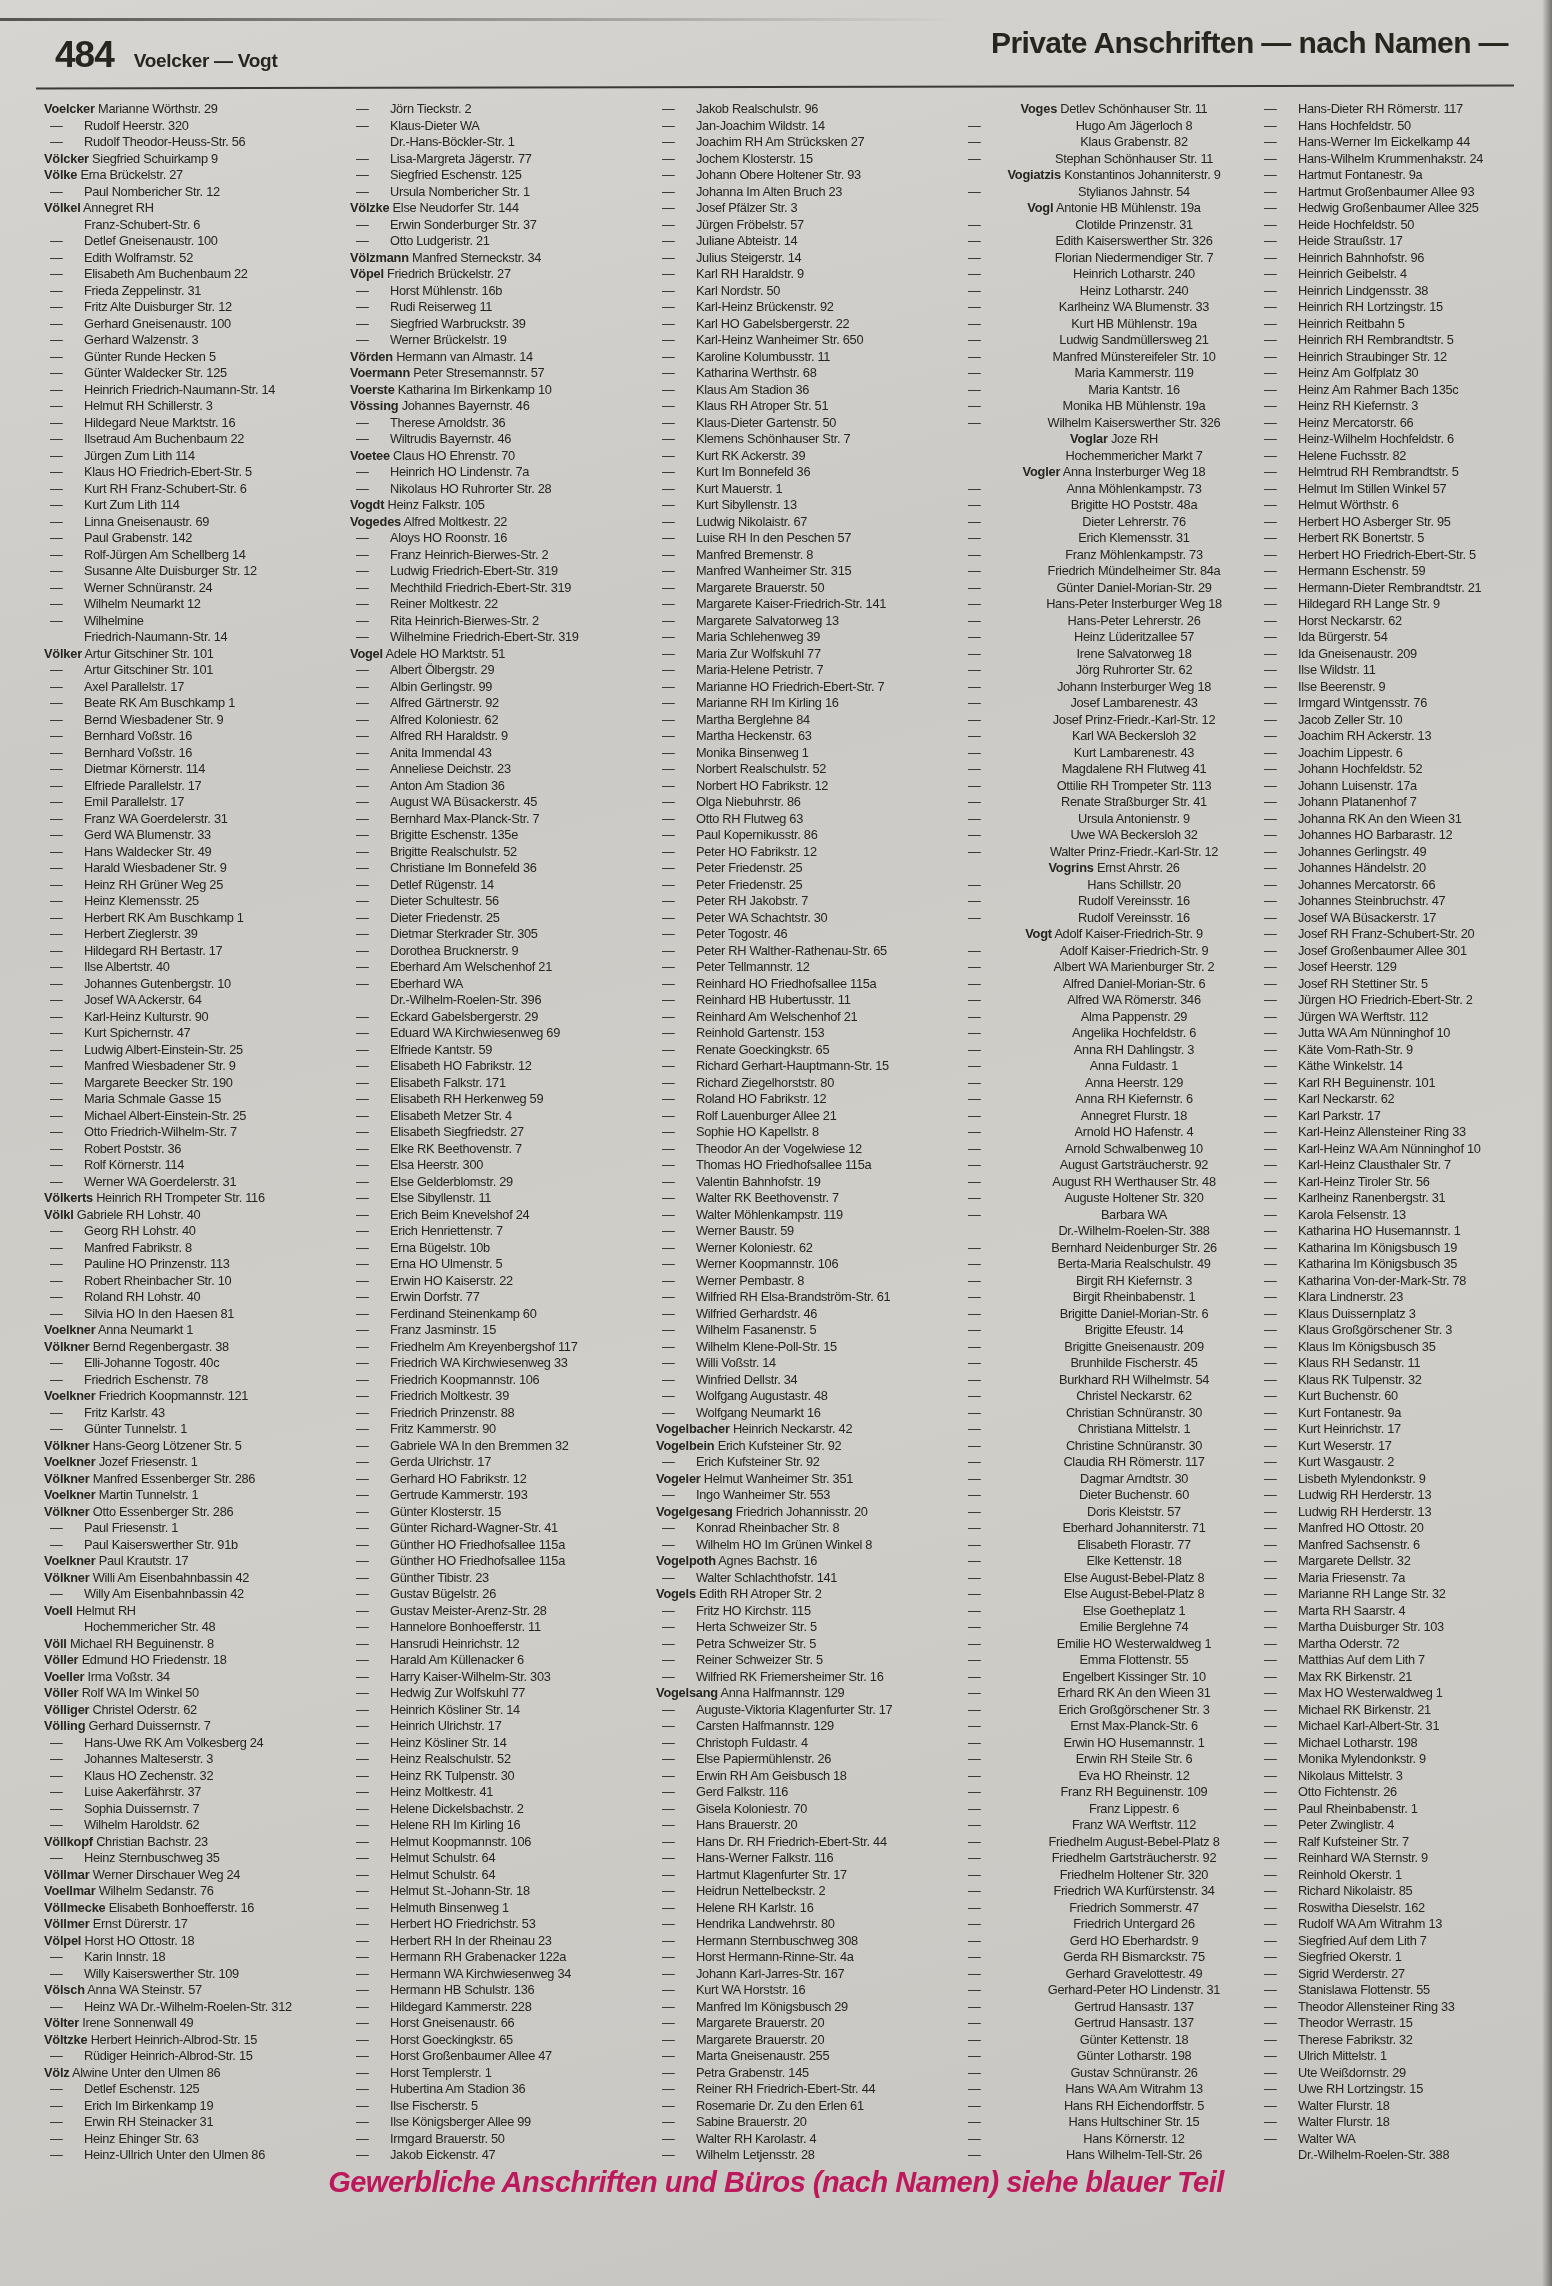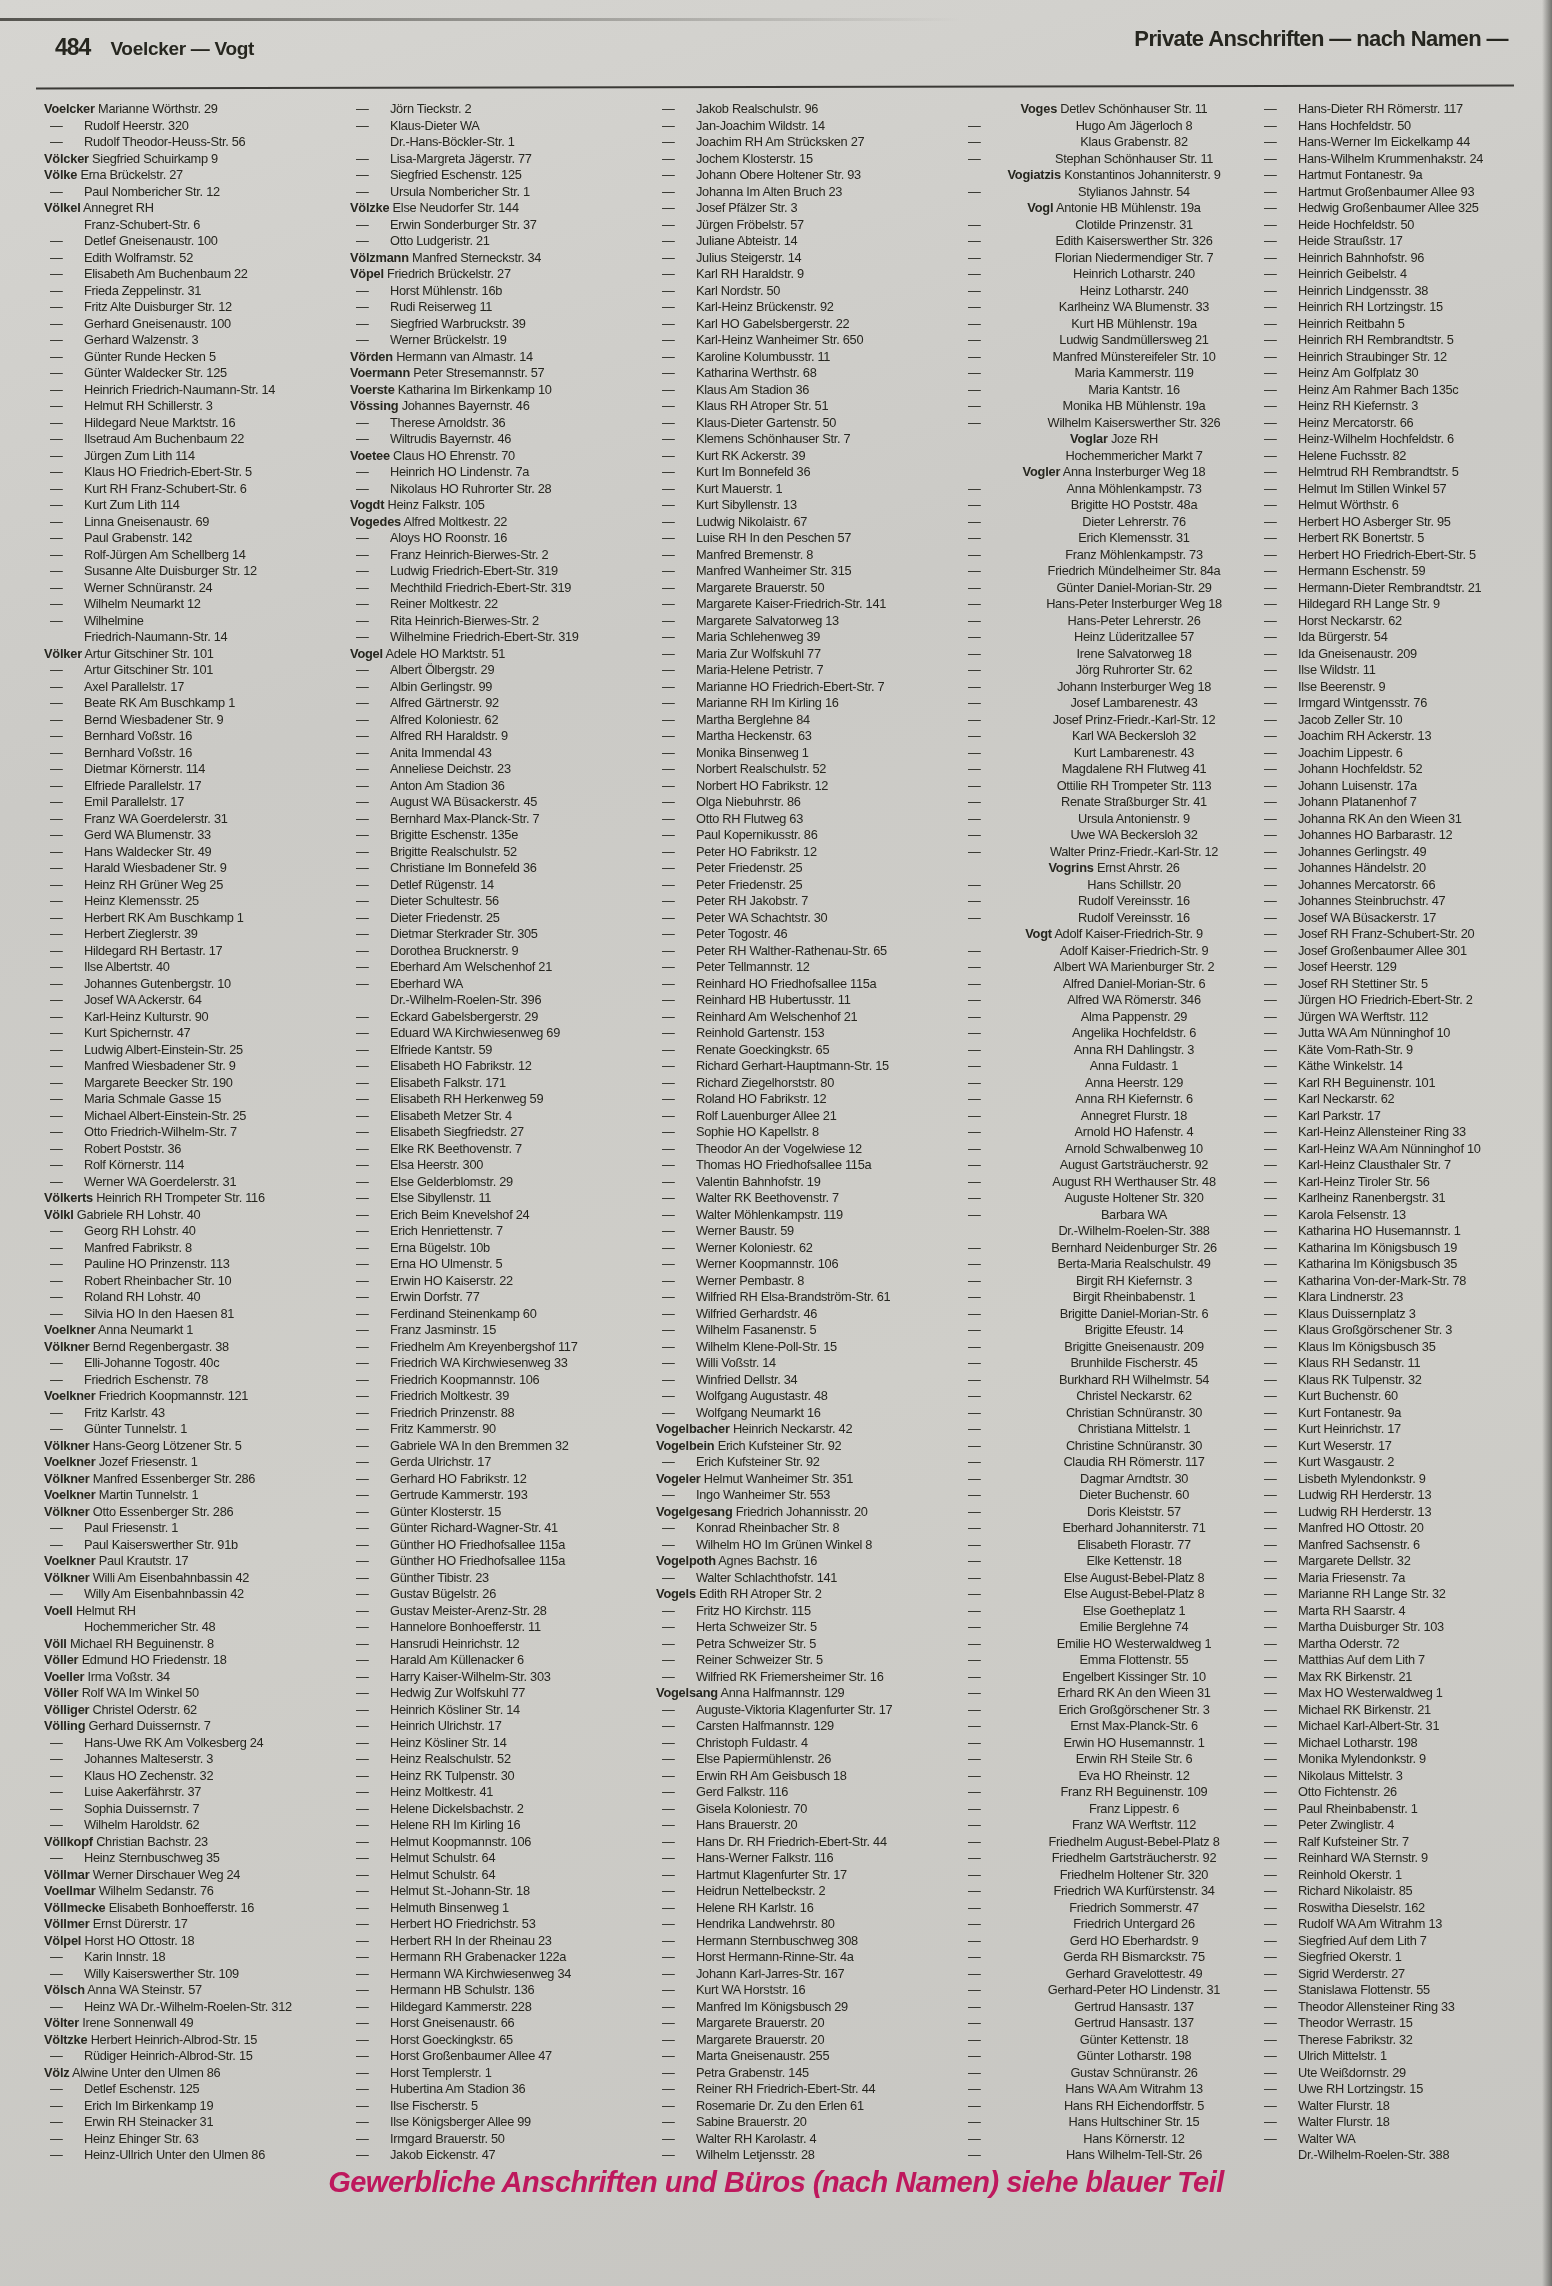--- a/index.html
+++ b/index.html
@@ -6,23 +6,23 @@
   body{
     position:relative;width:1552px;height:2286px;overflow:hidden;
     background:linear-gradient(165deg,#d6d5d1 0%,#cbcac6 30%,#cfcec9 60%,#c6c5c1 100%);
     font-family:"Liberation Sans","DejaVu Sans",sans-serif;color:#26261f;
   }
   .top-edge{position:absolute;left:0;top:18px;width:62%;height:3px;background:linear-gradient(90deg,#55544f,rgba(85,84,79,0));}
   .right-crease{position:absolute;right:0;top:0;width:10px;height:100%;
     background:linear-gradient(90deg,rgba(40,40,36,0),rgba(40,40,36,.55));}
   .page-header{position:absolute;left:0;top:26px;width:100%;height:58px;}
   .head-left{position:absolute;left:55px;top:8px;display:flex;align-items:baseline;gap:20px;}
-  .page-num{font-size:23px;font-weight:bold;letter-spacing:-1px;}
+  .page-num{font-size:37px;font-weight:bold;letter-spacing:-1px;}
   .range{font-size:19px;font-weight:bold;letter-spacing:-0.3px;}
-  .head-right{position:absolute;right:44px;top:0;font-size:22px;font-weight:bold;letter-spacing:-0.6px;}
+  .head-right{position:absolute;right:44px;top:0;font-size:30px;font-weight:bold;letter-spacing:-0.6px;}
   .rule{position:absolute;left:36px;right:38px;top:86px;height:2px;background:#3b3a36;transform:rotate(-0.12deg);}
   #columns{position:absolute;left:0;top:0;width:100%;height:100%;}
   .col{position:absolute;top:101px;width:304px;}
   .line{white-space:nowrap;height:16.5px;line-height:16.5px;font-size:12.8px;letter-spacing:-0.3px;}
   .line b{font-weight:bold;letter-spacing:-0.2px;}
   .dashline{position:relative;padding-left:40px;}
   .dsh{position:absolute;left:6px;top:0;}
   .cont{padding-left:40px;}
   .page-footer{position:absolute;left:0;right:0;top:2166px;text-align:center;
     font-size:29px;font-weight:bold;font-style:italic;letter-spacing:-0.5px;color:#be185d;}

